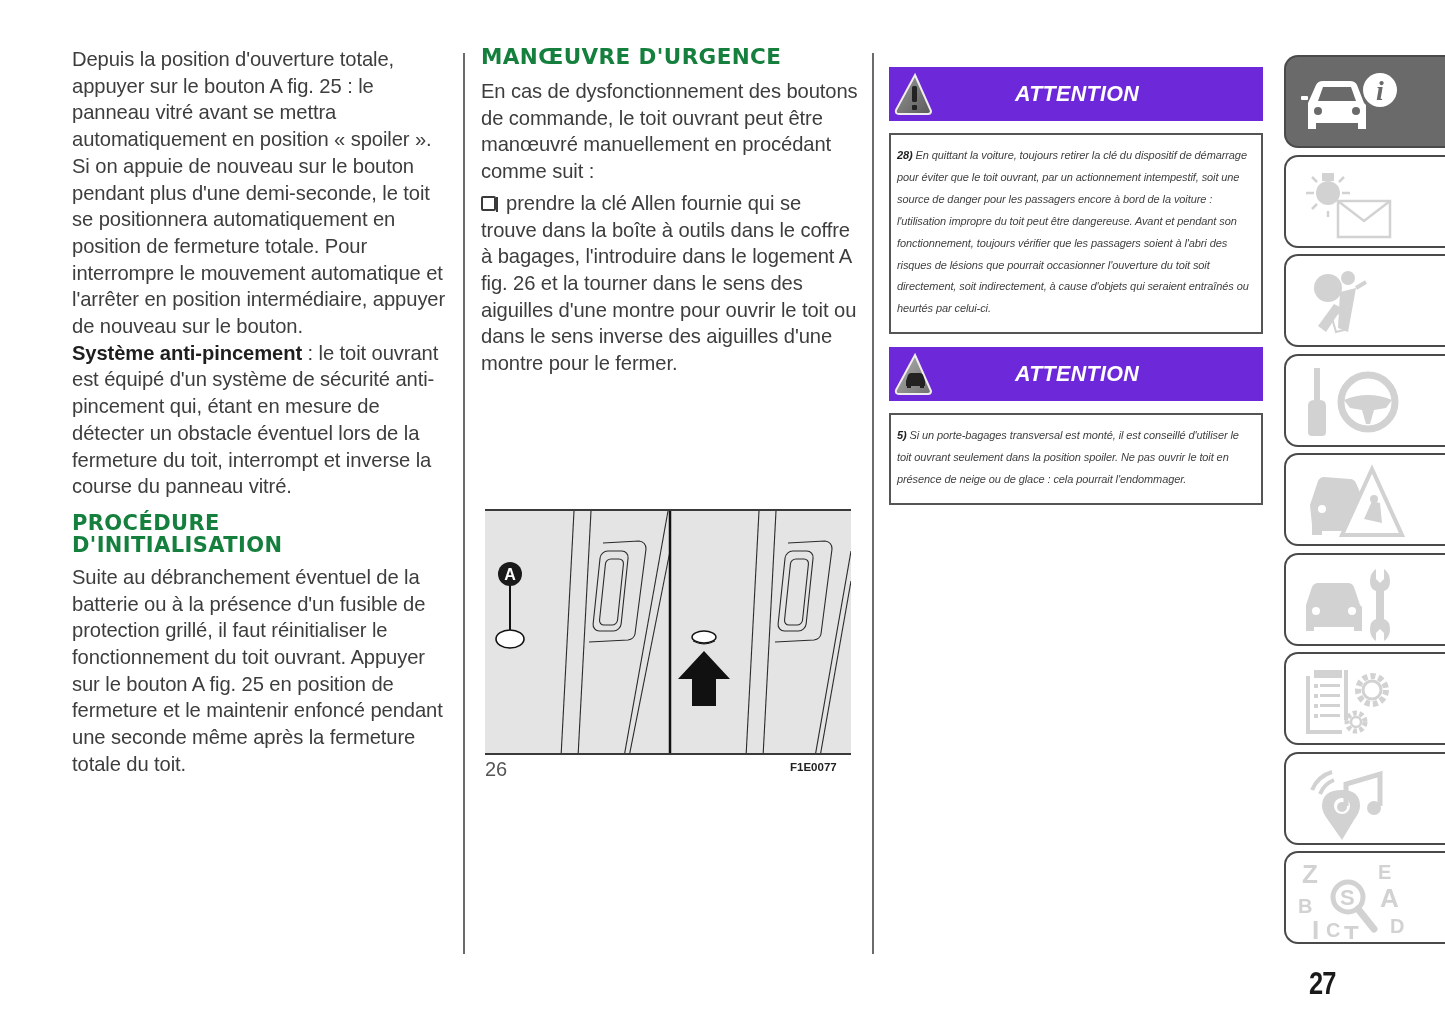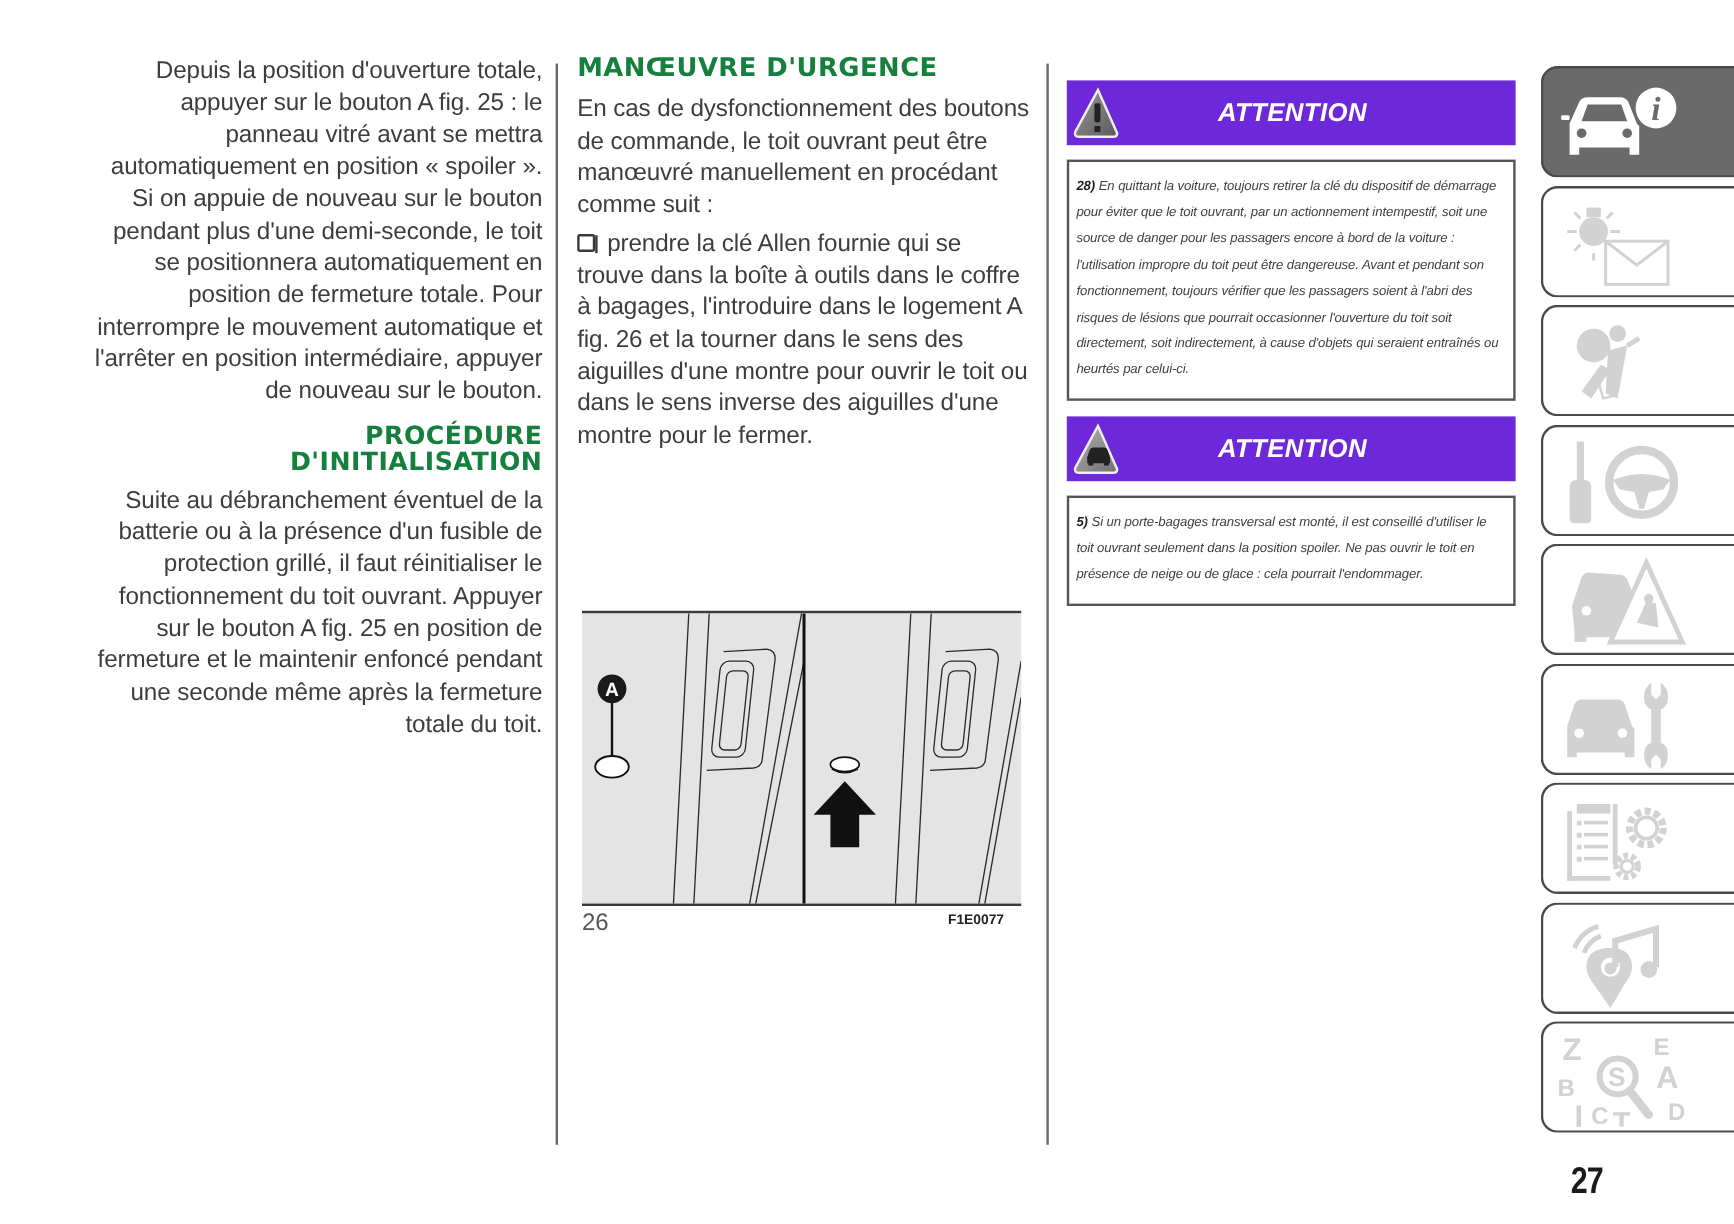--- a/index.html
+++ b/index.html
@@ -1,20 +1,20 @@
 <!DOCTYPE html>
 <html><head>
 <meta charset="utf-8">
 <style>
   * { box-sizing: border-box; margin: 0; padding: 0; }
   html, body { width: 1445px; height: 1020px; background: #ffffff; overflow: hidden; }
   body { position: relative; font-family: "Liberation Sans", sans-serif; color: #3a3a3a; }
 
   .col { position: absolute; }
-  .col1 { left: 72px; top: 46px; width: 380px; text-align: right; }
+  .col1 { left: 72px; top: 46px; width: 380px; }
   .col2 { left: 481px; top: 46px; width: 380px; }
   .col3 { left: 889px; top: 67px; width: 374px; }
 
   .divider { position: absolute; width: 2px; background: #6b6b6b; }
   .divider.d1 { left: 463px; top: 53px; height: 901px; }
   .divider.d2 { left: 872px; top: 53px; height: 901px; }
 
   .para { font-size: 20.2px; line-height: 26.7px; color: #3d3d3d; letter-spacing: -0.1px; }
   .para b { color: #1e1e1e; font-weight: bold; }
   .heading { font-family: "DejaVu Sans", sans-serif; font-weight: bold; font-size: 21px; line-height: 22px; color: #15803d; letter-spacing: 0.4px; text-transform: uppercase; }
@@ -47,20 +47,21 @@
   .page-number { position: absolute; left: 1309px; top: 966px; font-family: "Liberation Sans", sans-serif; font-weight: bold; font-size: 31px; color: #1a1a1a; transform: scaleX(0.82); transform-origin: left; letter-spacing: -1px; }
 </style>
 </head>
 <body>
 
 <div class="divider d1"></div>
 <div class="divider d2"></div>
 
 <div class="col col1">
   <p class="para">Depuis la position d'ouverture totale, appuyer sur le bouton A fig. 25 : le panneau vitré avant se mettra automatiquement en position « spoiler ». Si on appuie de nouveau sur le bouton pendant plus d'une demi-seconde, le toit se positionnera automatiquement en position de fermeture totale. Pour interrompre le mouvement automatique et l'arrêter en position intermédiaire, appuyer de nouveau sur le bouton.</p>
+  <p class="para"><b>Système anti-pincement</b><span> : le toit ouvrant est équipé d'un système de sécurité anti-pincement qui, étant en mesure de détecter un obstacle éventuel lors de la fermeture du toit, interrompt et inverse la course du panneau vitré.</span></p>
   <h2 class="heading h1">
     <span>PROCÉDURE</span><br>
     <span>D'INITIALISATION</span>
   </h2>
   <p class="para">Suite au débranchement éventuel de la batterie ou à la présence d'un fusible de protection grillé, il faut réinitialiser le fonctionnement du toit ouvrant. Appuyer sur le bouton A fig. 25 en position de fermeture et le maintenir enfoncé pendant une seconde même après la fermeture totale du toit.</p>
 </div>
 
 <div class="col col2">
   <h2 class="heading h2">MANŒUVRE D'URGENCE</h2>
   <p class="para">En cas de dysfonctionnement des boutons de commande, le toit ouvrant peut être manœuvré manuellement en procédant comme suit :</p>

